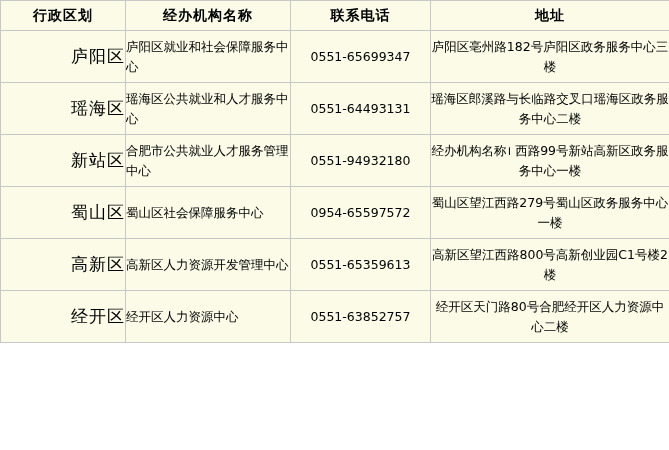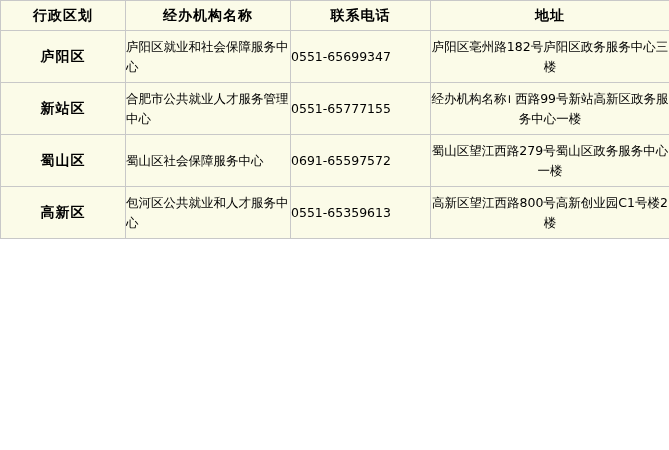--- a/index.html
+++ b/index.html
@@ -33,30 +33,30 @@
     height: 30px;
     letter-spacing: 1px;
   }
   tbody td {
     background: #fbfbe8;
     font-size: 12.5px;
     color: #000000;
     line-height: 1.55;
   }
   td.col-district {
-    text-align: center;
-    font-weight: bold;
-    font-size: 14px;
+    text-align: right;
+    font-weight: normal;
+    font-size: 17px;
     letter-spacing: 1px;
   }
   td.col-agency {
     padding: 4px 6px;
   }
   td.col-phone {
-    text-align: left;
+    text-align: center;
   }
   td.col-address {
     text-align: center;
     padding: 4px 7px;
   }
   tbody tr {
     height: 52px;
   }
 </style>
 </head>
@@ -78,31 +78,43 @@
     </tr>
   </thead>
   <tbody>
     <tr>
       <td class="col-district">庐阳区</td>
       <td class="col-agency">庐阳区就业和社会保障服务中心</td>
       <td class="col-phone">0551-65699347</td>
       <td class="col-address">庐阳区亳州路182号庐阳区政务服务中心三楼</td>
     </tr>
     <tr>
+      <td class="col-district">瑶海区</td>
+      <td class="col-agency">瑶海区公共就业和人才服务中心</td>
+      <td class="col-phone">0551-64493131</td>
+      <td class="col-address">瑶海区郎溪路与长临路交叉口瑶海区政务服务中心二楼</td>
+    </tr>
+    <tr>
       <td class="col-district">新站区</td>
       <td class="col-agency">合肥市公共就业人才服务管理中心</td>
-      <td class="col-phone">0551-65777155</td>
+      <td class="col-phone">0551-94932180</td>
       <td class="col-address">经办机构名称। 西路99号新站高新区政务服务中心一楼</td>
     </tr>
     <tr>
       <td class="col-district">蜀山区</td>
       <td class="col-agency">蜀山区社会保障服务中心</td>
-      <td class="col-phone">0691-65597572</td>
+      <td class="col-phone">0954-65597572</td>
       <td class="col-address">蜀山区望江西路279号蜀山区政务服务中心一楼</td>
     </tr>
     <tr>
       <td class="col-district">高新区</td>
-      <td class="col-agency">包河区公共就业和人才服务中心</td>
+      <td class="col-agency">高新区人力资源开发管理中心</td>
       <td class="col-phone">0551-65359613</td>
       <td class="col-address">高新区望江西路800号高新创业园C1号楼2楼</td>
+    </tr>
+    <tr>
+      <td class="col-district">经开区</td>
+      <td class="col-agency">经开区人力资源中心</td>
+      <td class="col-phone">0551-63852757</td>
+      <td class="col-address">经开区天门路80号合肥经开区人力资源中心二楼</td>
     </tr>
   </tbody>
 </table>
 
 </body></html>

